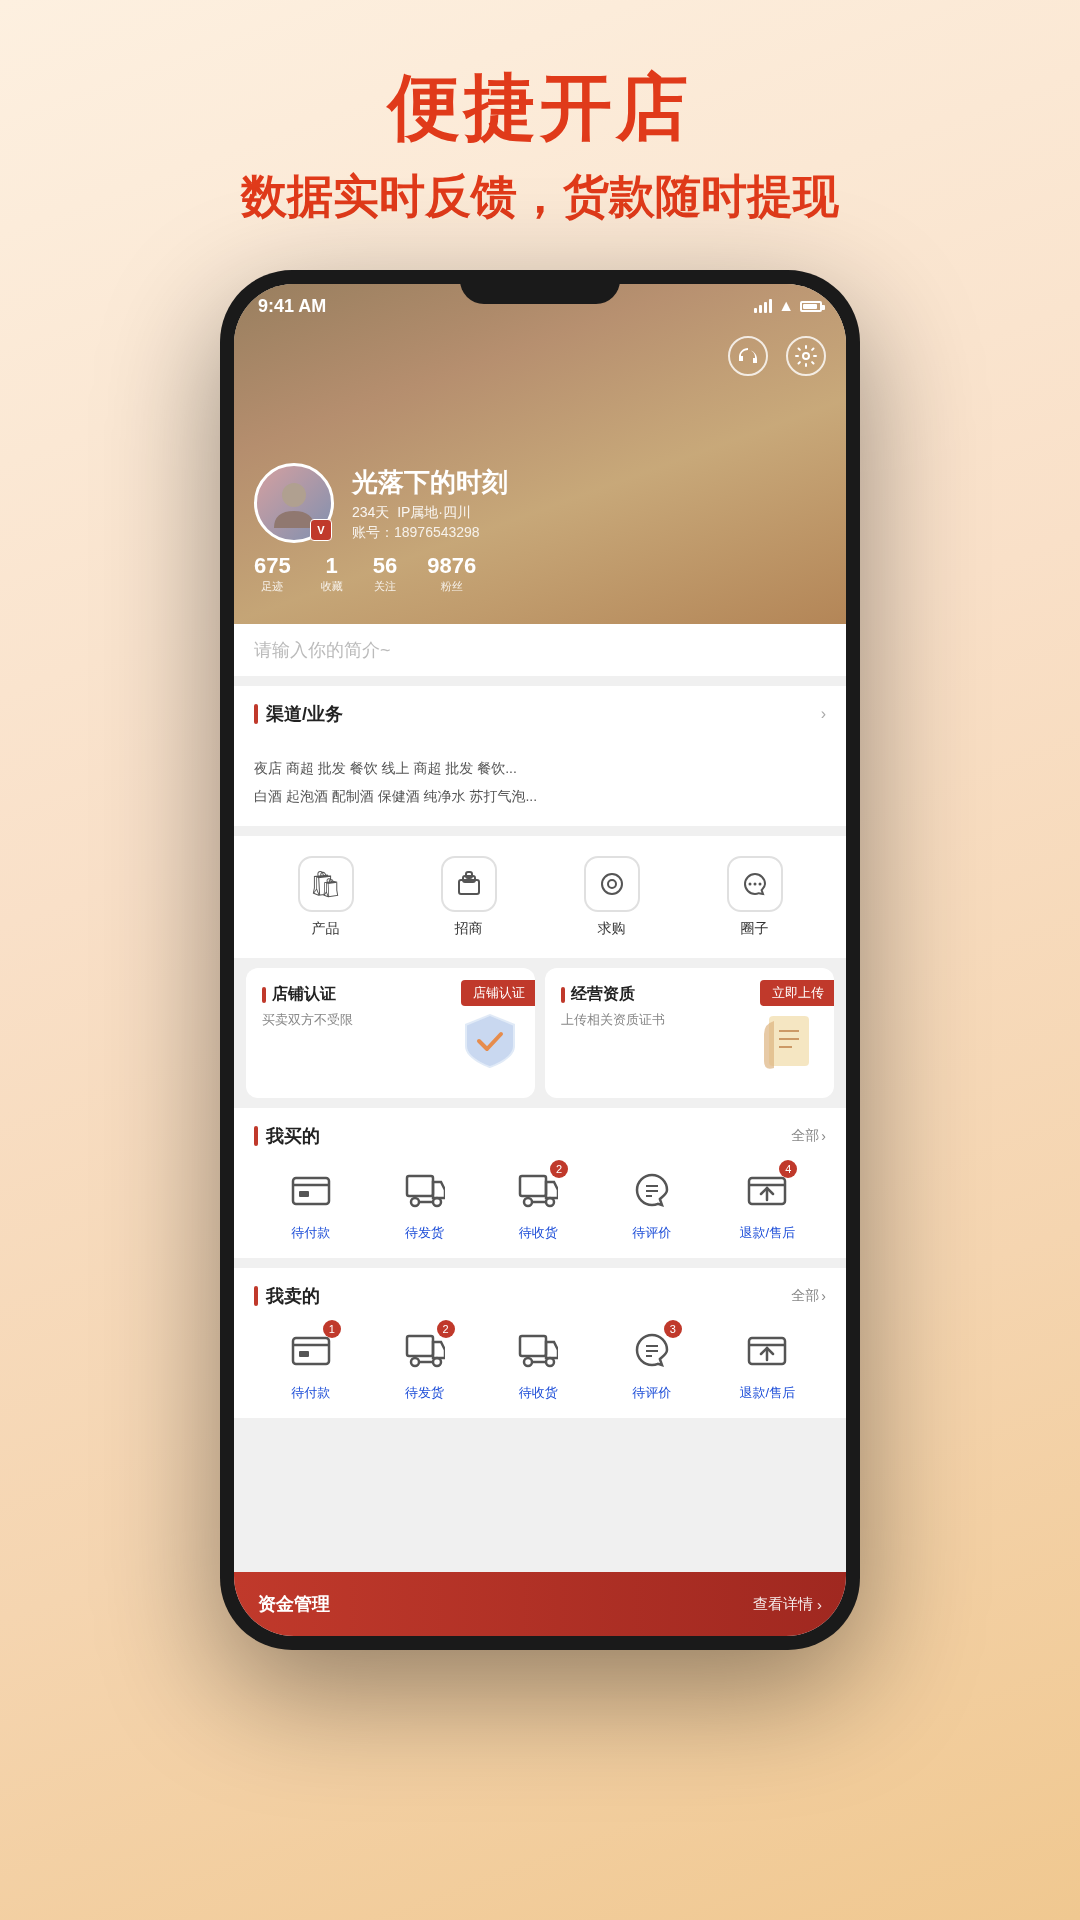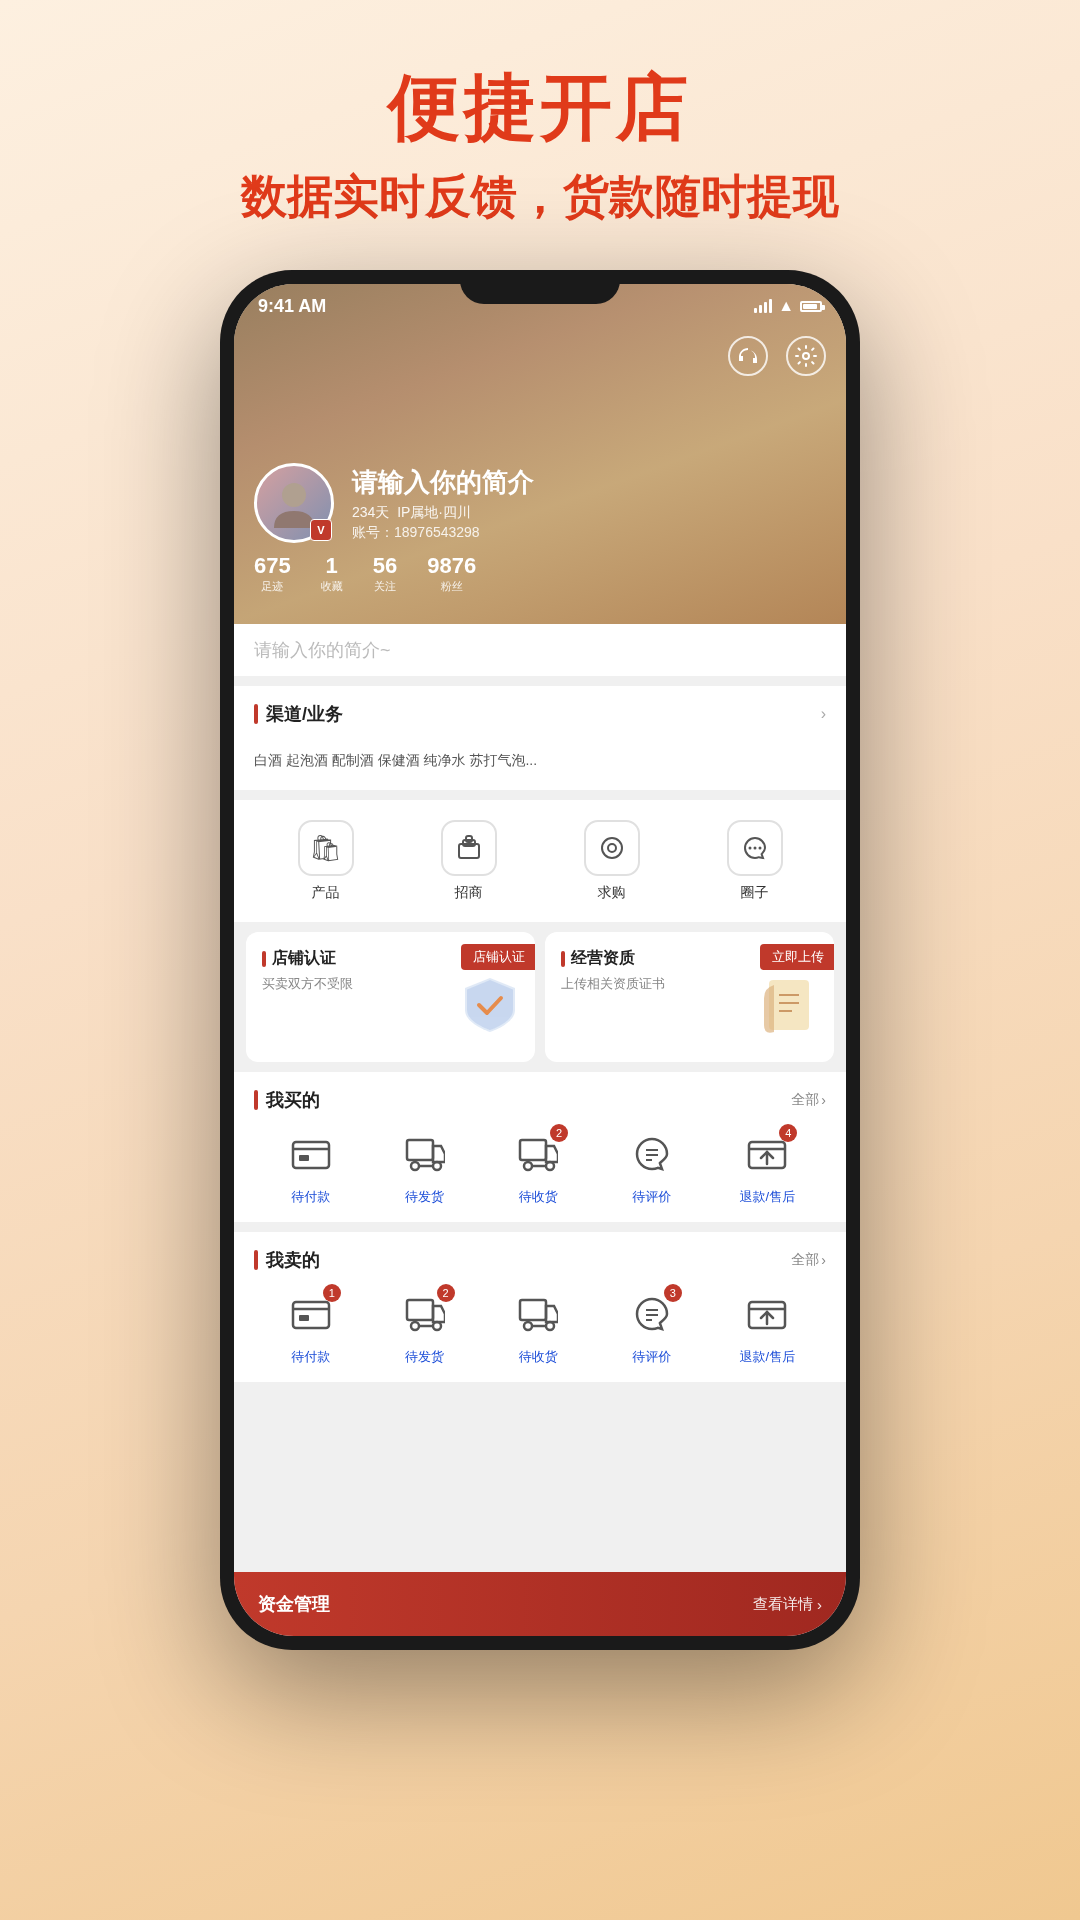--- a/index.html
+++ b/index.html
@@ -225,21 +225,21 @@
     
     .channel-section {
       background: #fff;
       padding: 16px 20px;
       margin-bottom: 10px;
     }
     .section-header {
       display: flex;
       align-items: center;
       justify-content: space-between;
-      margin-bottom: 20px;
+      margin-bottom: 28px;
     }
     .section-title {
       display: flex;
       align-items: center;
       gap: 8px;
       font-size: 18px;
       font-weight: 700;
       color: #222;
     }
     .section-title-bar {
@@ -442,21 +442,21 @@
 
                   <svg width="60" height="60" viewBox="0 0 60 60">
                     <circle cx="30" cy="22" r="12" fill="#b0a090"></circle>
                     <path d="M10 55 Q10 38 30 38 Q50 38 50 55" fill="#907870"></path>
                     <rect x="0" y="0" width="60" height="60" fill="transparent"></rect>
                   </svg>
                 </div>
                 <div class="avatar-badge">V</div>
               </div>
               <div>
-                <div class="username">请输入你的简介</div>
+                <div class="username">光落下的时刻</div>
                 <div class="user-meta">
                   <span>234天</span>&nbsp;&nbsp;<span>IP属地·四川</span>
                 </div>
                 <div class="user-account">
                   <span>账号：</span><span>18976543298</span>
                 </div>
               </div>
             </div>
             <div class="stats-row">
               <div class="stat-item">
@@ -486,20 +486,21 @@
           </div>
 
           <div class="channel-section">
             <div class="section-header">
               <div class="section-title">
                 <div class="section-title-bar"></div>
                 <span>渠道/业务</span>
               </div>
               <span class="chevron-right">›</span>
             </div>
+            <div class="tag-row">夜店  商超  批发  餐饮  线上  商超  批发  餐饮...</div>
             <div class="tag-row">白酒  起泡酒  配制酒  保健酒  纯净水  苏打气泡...</div>
           </div>
 
           <div class="quick-nav">
             <div class="nav-item">
               <div class="nav-icon">🛍</div>
               <span class="nav-label">产品</span>
             </div>
             <div class="nav-item">
               <div class="nav-icon">

